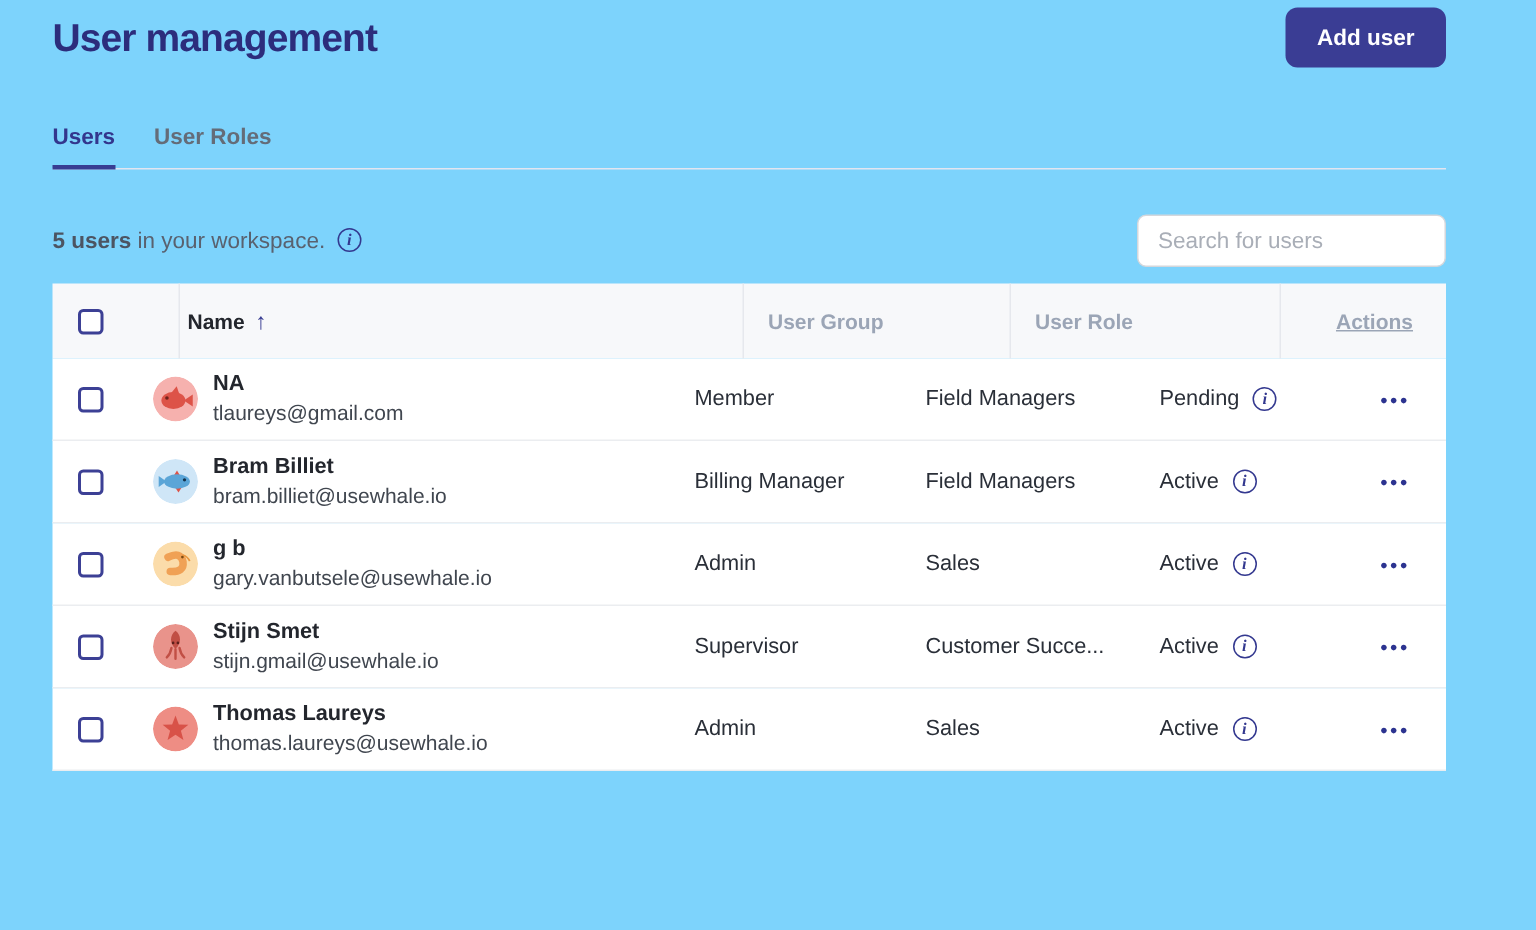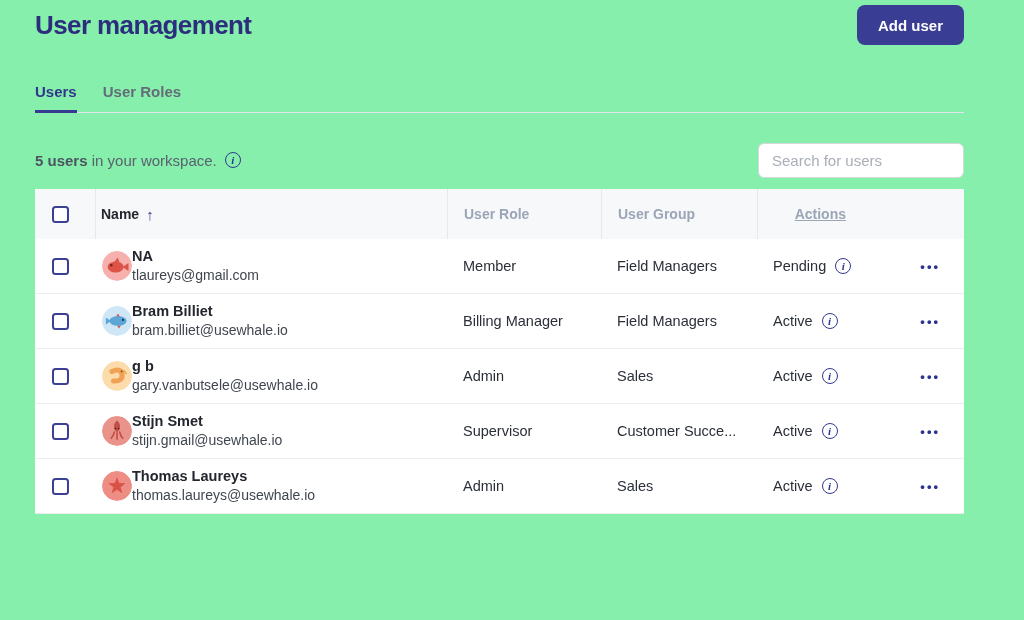--- a/index.html
+++ b/index.html
@@ -5,21 +5,21 @@
   * { margin: 0; padding: 0; box-sizing: border-box; }
   html, body { background: #ffffff; }
   body {
     font-family: "Liberation Sans", "DejaVu Sans", sans-serif;
     color: #2a2f38;
   }
   .page {
     position: relative;
     width: 1024px;
     height: 620px;
-    background: #86efac;
+    background: #7dd3fc;
     overflow: hidden;
   }
   .content { padding: 0 60px 0 35px; }
 
   
   .topbar {
     margin-top: 5px;
     height: 40px;
     display: flex;
     align-items: center;
@@ -119,20 +119,21 @@
     display: grid;
     grid-template-columns: 60px 352px 154px 156px 108px 99px;
     align-items: center;
   }
   .thead {
     height: 50px;
     background: #f7f8fa;
     font-size: 14px;
     font-weight: 700;
     color: #9ba5b6;
+    gap: 24px;
   }
   .thead .cell { height: 100%; display: flex; align-items: center; }
   .thead .cell + .cell { border-left: 1px solid #e6e8ed; }
   .th-name {
     color: #23262d;
     display: flex;
     align-items: center;
     gap: 7px;
     padding-left: 5px;
     cursor: pointer;
@@ -158,20 +159,21 @@
     border-radius: 3.5px;
     background: #ffffff;
     cursor: pointer;
     margin: 0;
   }
   .thead .cell-check { height: 100%; }
 
   .cell-name {
     display: flex;
     align-items: center;
+    gap: 10px;
     padding-left: 7px;
   }
   .avatar {
     width: 30px;
     height: 30px;
     border-radius: 50%;
     flex: 0 0 auto;
     display: block;
   }
   .name-stack { display: flex; flex-direction: column; justify-content: center; }
@@ -221,22 +223,22 @@
     <div class="table">
 
       <div class="tr thead">
         <div class="cell cell-check">
           <input type="checkbox" class="checkbox" style="">
         </div>
         <div class="cell th-name">
           <span>Name</span>
           <span class="sort-arrow">↑</span>
         </div>
+        <div class="cell pad">User Group</div>
         <div class="cell pad">User Role</div>
-        <div class="cell pad">User Group</div>
         <div class="cell cell-actions-head">Actions</div>
       </div>
 
       <div class="tr row">
         <div class="cell-check">
             <input type="checkbox" class="checkbox" style="">
           </div>
         <div class="cell-name">
           <svg class="avatar" viewBox="0 0 30 30">
             <circle cx="15" cy="15" r="15" fill="#f6b1ae"></circle>

